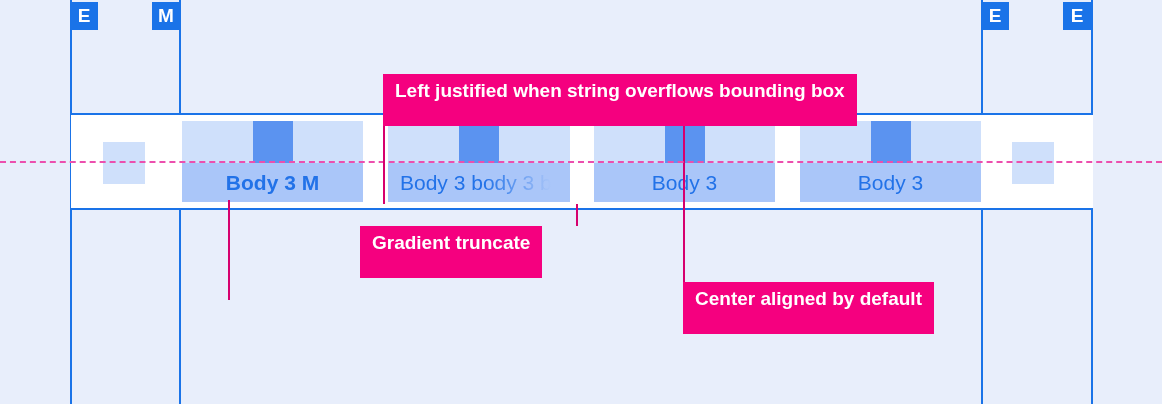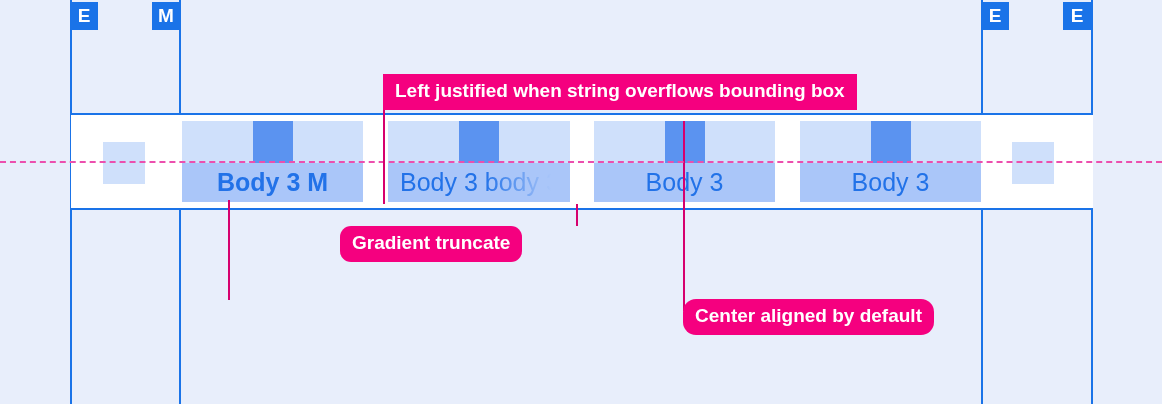--- a/index.html
+++ b/index.html
@@ -104,21 +104,21 @@
     background: #aac6f9;
     overflow: hidden;
   }
   .tab-label {
     position: absolute;
     left: 0;
     top: 0;
     width: 100%;
     height: 39px;
     line-height: 39px;
-    font-size: 25px;
+    font-size: 21px;
     color: #2272e8;
     text-align: center;
     white-space: nowrap;
   }
   .tab-label.medium {
     font-weight: bold;
   }
   .tab-label.leftjust {
     text-align: left;
     padding-left: 12px;
@@ -143,21 +143,21 @@
     background: #aac6f9;
   }
 
   
   .callout {
     position: absolute;
     background: #f5007f;
     color: #ffffff;
     font-size: 19px;
     font-weight: bold;
-    padding: 6px 12px 8px 12px;
+    padding: 6px 12px 24px 12px;
     white-space: nowrap;
     box-sizing: border-box;
   }
   .leader {
     position: absolute;
     background: #d6006e;
     width: 2px;
   }
 </style>
 </head>
@@ -223,18 +223,18 @@
   <div class="centerline"></div>
 
   <div class="leader" style="left:383px;top:74px;height:130px;"></div>
 
   <div class="leader" style="left:228px;top:200px;height:100px;"></div>
 
   <div class="leader" style="left:576px;top:204px;height:22px;"></div>
 
   <div class="callout" style="left:383px;top:74px;">Left justified when string overflows bounding box</div>
 
-  <div class="callout" style="left:340px;top:226px;border-radius:11px;">Gradient truncate</div>
-
-
-  <div class="callout" style="left:683px;top:299px;border-radius:13px;">Center aligned by default</div>
+  <div class="callout" style="left:360px;top:226px;">Gradient truncate</div>
+
+
+  <div class="callout" style="left:683px;top:282px;">Center aligned by default</div>
 
 </div>
 
 </body></html>

